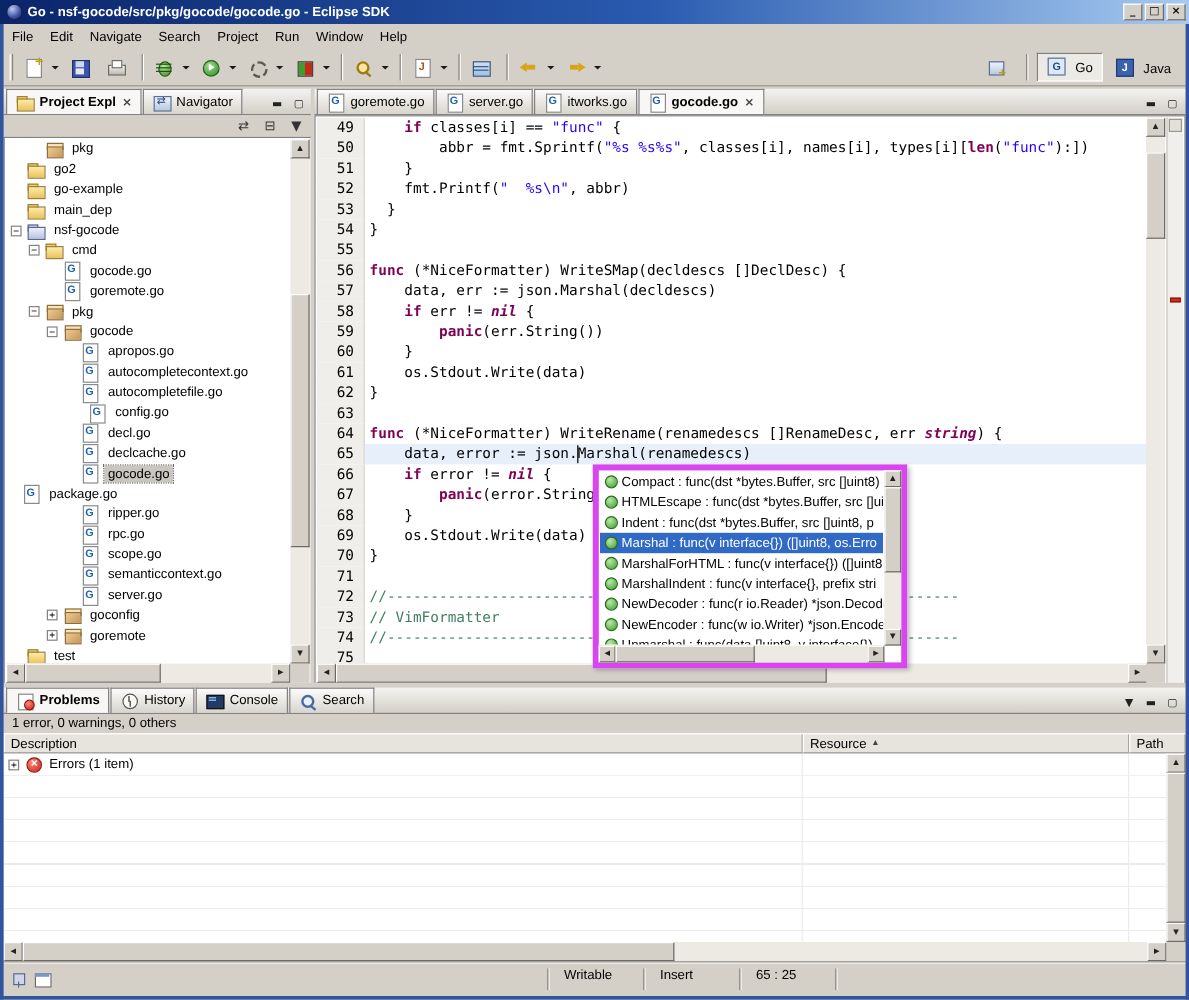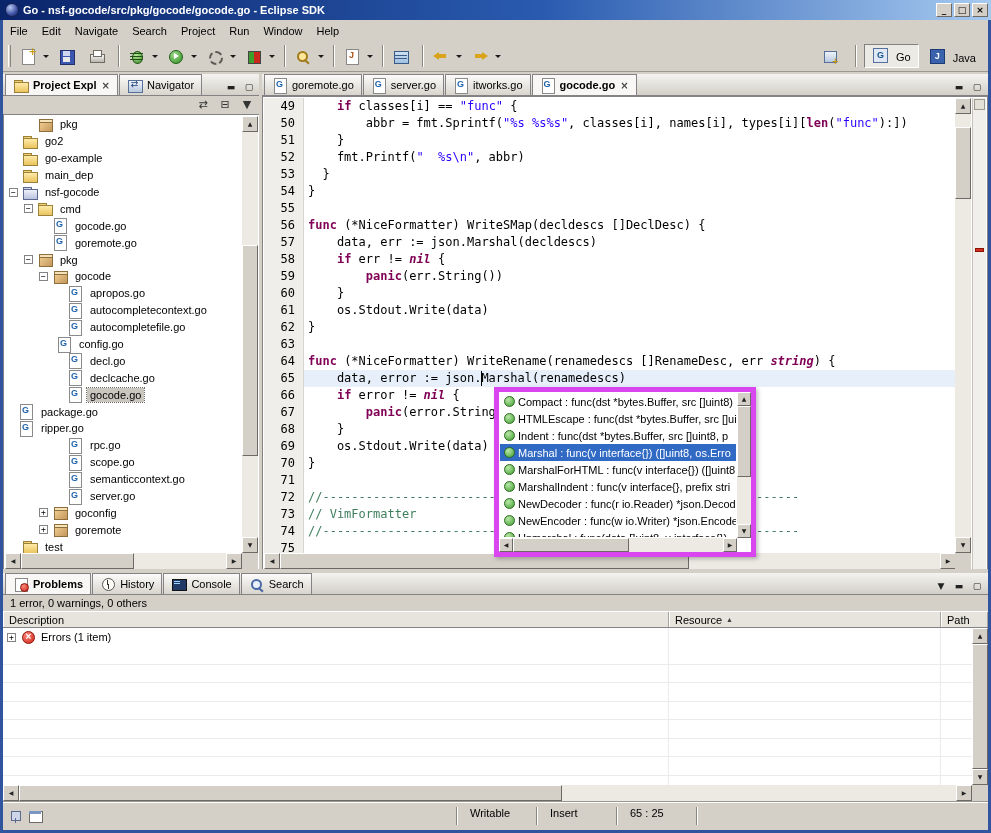--- a/index.html
+++ b/index.html
@@ -360,21 +360,21 @@
           <div class="trow" style="padding-left: 49px;">
             <span class="tspacer"></span>
             <span class="ic ic-gofile"></span>
             <span class="tlabel">autocompletecontext.go</span>
           </div>
           <div class="trow" style="padding-left: 49px;">
             <span class="tspacer"></span>
             <span class="ic ic-gofile"></span>
             <span class="tlabel">autocompletefile.go</span>
           </div>
-          <div class="trow" style="padding-left: 38px;">
+          <div class="trow" style="padding-left: 55px;">
             <span class="tspacer"></span>
             <span class="ic ic-gofile"></span>
             <span class="tlabel">config.go</span>
           </div>
           <div class="trow" style="padding-left: 49px;">
             <span class="tspacer"></span>
             <span class="ic ic-gofile"></span>
             <span class="tlabel">decl.go</span>
           </div>
           <div class="trow" style="padding-left: 49px;">
@@ -385,21 +385,21 @@
           <div class="trow sel" style="padding-left: 49px;">
             <span class="tspacer"></span>
             <span class="ic ic-gofile"></span>
             <span class="tlabel">gocode.go</span>
           </div>
           <div class="trow" style="">
             <span class="tspacer"></span>
             <span class="ic ic-gofile"></span>
             <span class="tlabel">package.go</span>
           </div>
-          <div class="trow" style="">
+          <div class="trow" style="padding-left: 49px;">
             <span class="tspacer"></span>
             <span class="ic ic-gofile"></span>
             <span class="tlabel">ripper.go</span>
           </div>
           <div class="trow" style="padding-left: 49px;">
             <span class="tspacer"></span>
             <span class="ic ic-gofile"></span>
             <span class="tlabel">rpc.go</span>
           </div>
           <div class="trow" style="padding-left: 49px;">

